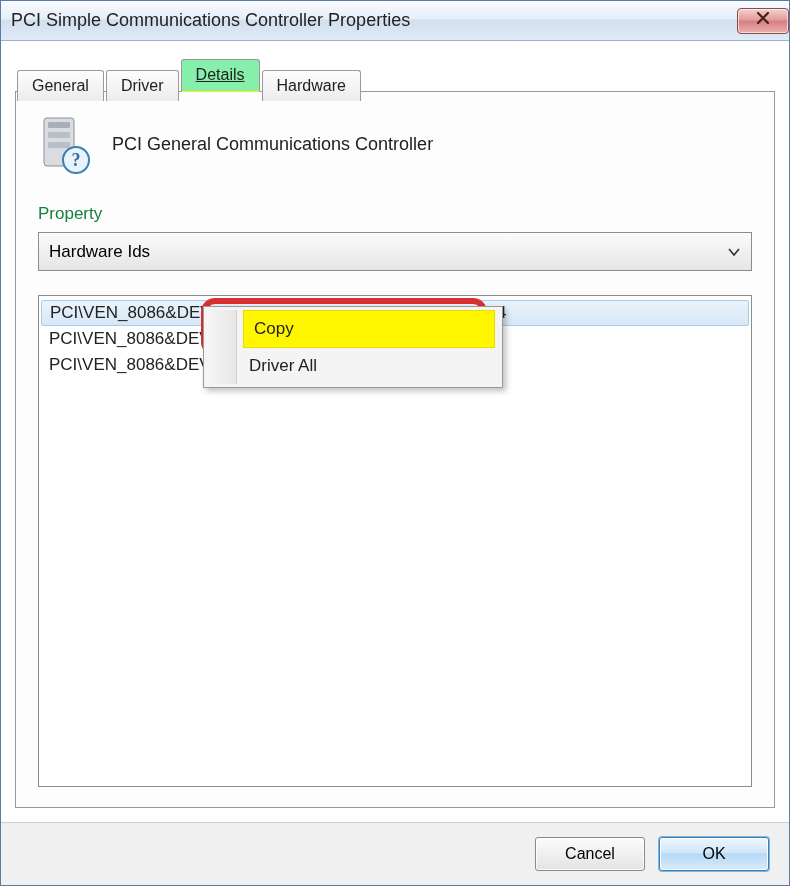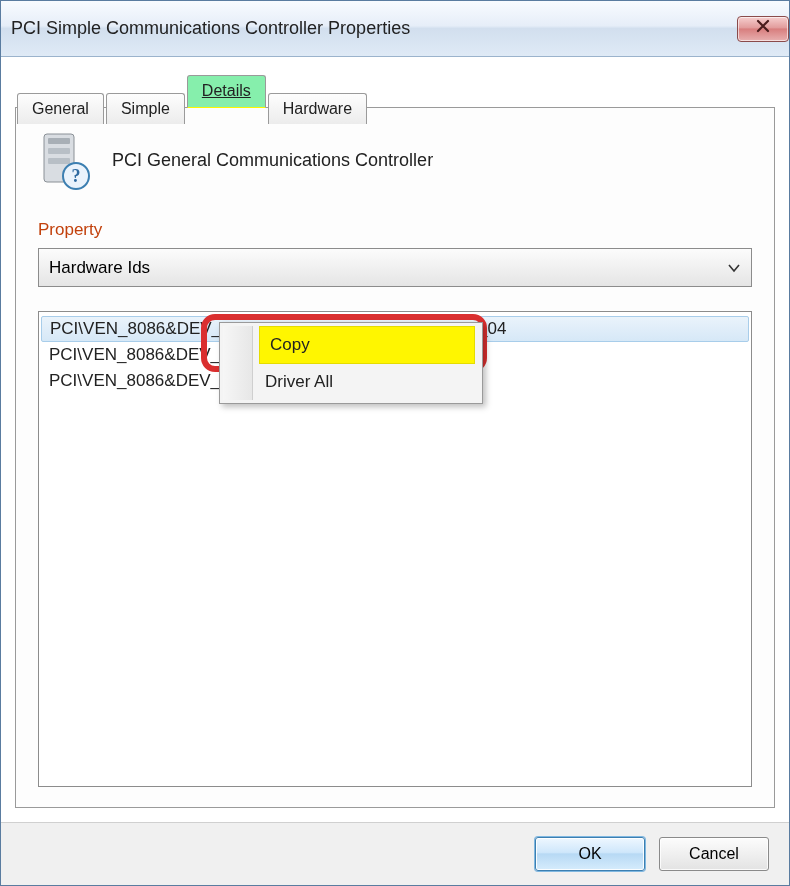--- a/index.html
+++ b/index.html
@@ -14,21 +14,21 @@
   }
   .window {
     width: 790px;
     height: 886px;
     border: 1px solid #5a7ca0;
     background: #f0f0f0;
     display: flex;
     flex-direction: column;
   }
   .titlebar {
-    height: 56px;
+    height: 40px;
     background: linear-gradient(to bottom, #f8fbff 0%, #e6eef8 45%, #d2dfee 50%, #dfeaf6 100%);
     border-bottom: 1px solid #9bb3cc;
     display: flex;
     align-items: center;
     padding: 0 0 0 10px;
     font-size: 18px;
     color: #222;
   }
   .titlebar .title { flex: 1; }
   .close-btn {
@@ -59,21 +59,21 @@
   .tab {
     padding: 6px 14px;
     border: 1px solid #9a9a9a;
     border-bottom: none;
     background: linear-gradient(to bottom, #fdfdfd, #ececec);
     border-radius: 3px 3px 0 0;
     margin-right: 2px;
     font-size: 16px;
     color: #222;
     position: relative;
-    top: 16px;
+    top: 9px;
   }
   .tab.active {
     background: #86efac;
     border-color: #9a9a9a;
     font-weight: normal;
     top: 0;
     padding-bottom: 7px;
     z-index: 3;
     border-bottom: 1px solid #fff600;
     text-decoration: underline;
@@ -93,21 +93,21 @@
     align-items: center;
     gap: 20px;
     margin-bottom: 30px;
   }
   .device-icon {
     width: 54px; height: 60px;
     position: relative;
   }
   .device-icon svg { width: 54px; height: 60px; }
   .device-name { font-size: 18px; color: #222; }
-  .label { font-size: 17px; color: #c2410c; margin-bottom: 8px; }
+  .label { font-size: 17px; color: #15803d; margin-bottom: 8px; }
   .combo {
     height: 39px;
     border: 1px solid #8c8c8c;
     background: linear-gradient(to bottom, #fcfcfc 0%, #e5e5e5 100%);
     display: flex;
     align-items: center;
     padding: 0 10px;
     font-size: 17px;
     margin-bottom: 24px;
     position: relative;
@@ -132,23 +132,23 @@
   }
   .listitem.selected {
     background: linear-gradient(to bottom, #eaf3fb, #d6e8f7);
     border: 1px solid #a8cdea;
     border-radius: 2px;
     margin: 0 2px;
     padding: 2px 8px;
   }
   .context-menu {
     position: absolute;
-    left: 180px;
+    left: 164px;
     top: 10px;
-    width: 264px;
+    width: 300px;
     background: #f4f4f4;
     border: 1px solid #9a9a9a;
     box-shadow: 3px 3px 6px rgba(0,0,0,0.25);
     padding: 3px;
     z-index: 10;
   }
   .context-menu .gutter {
     position: absolute;
     left: 3px; top: 3px; bottom: 3px;
     width: 30px;
@@ -210,21 +210,21 @@
             <path d="M3 3 L13 13 M13 3 L3 13" stroke="#4a1c1c" stroke-width="2.2" fill="none" stroke-linecap="round"></path>
           </svg>
       </span>
     </div>
   </div>
 
   <div class="client">
 
     <div class="tabs">
       <div class="tab">General</div>
-      <div class="tab">Simple</div>
+      <div class="tab">Driver</div>
       <div class="tab active">Details</div>
       <div class="tab">Hardware</div>
     </div>
 
     <div class="tabpage">
 
       <div class="device-header">
         <div class="device-icon">
           <svg viewBox="0 0 54 60">
             <rect x="6" y="4" width="30" height="48" rx="3" fill="#d9dde2" stroke="#8a9096"></rect>
@@ -260,17 +260,17 @@
         </div>
 
         <div class="red-annot" style="left:162px; top:2px; width:286px; height:58px;"></div>
       </div>
 
     </div>
 
   </div>
 
   <div class="buttonbar">
+    <div class="btn">Cancel</div>
     <div class="btn default">OK</div>
-    <div class="btn">Cancel</div>
   </div>
 
 </div>
 
 </body></html>

